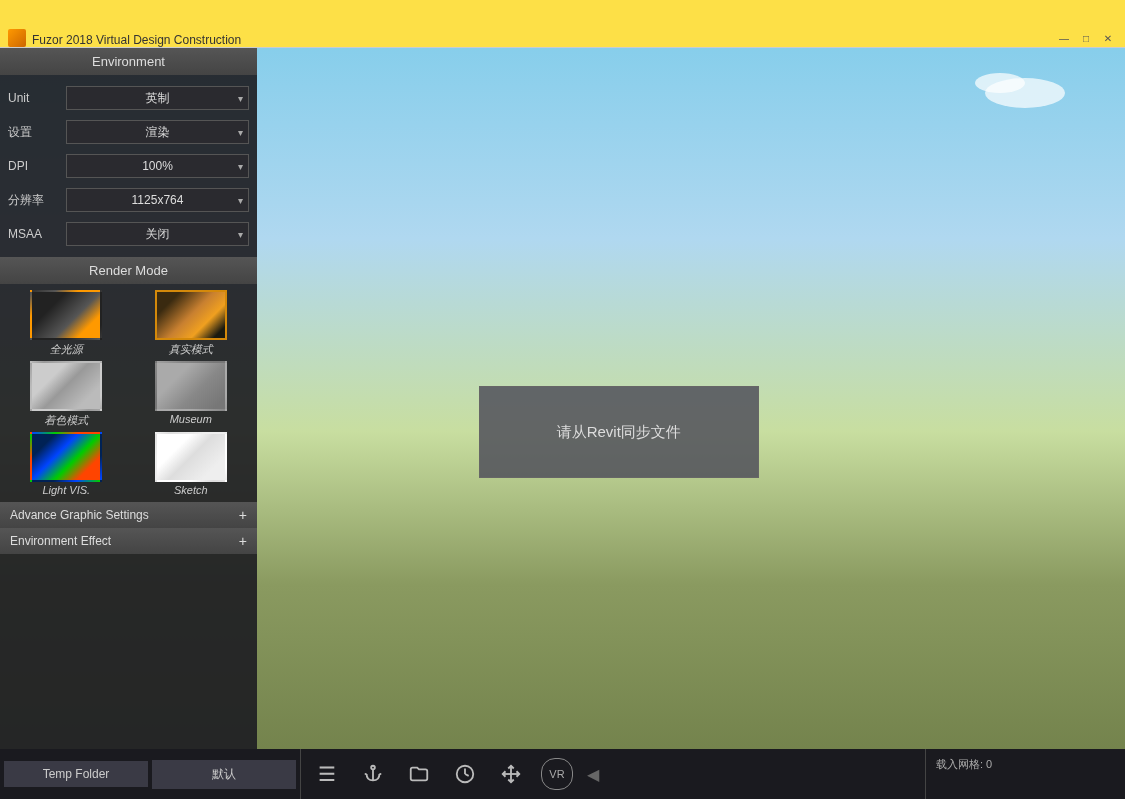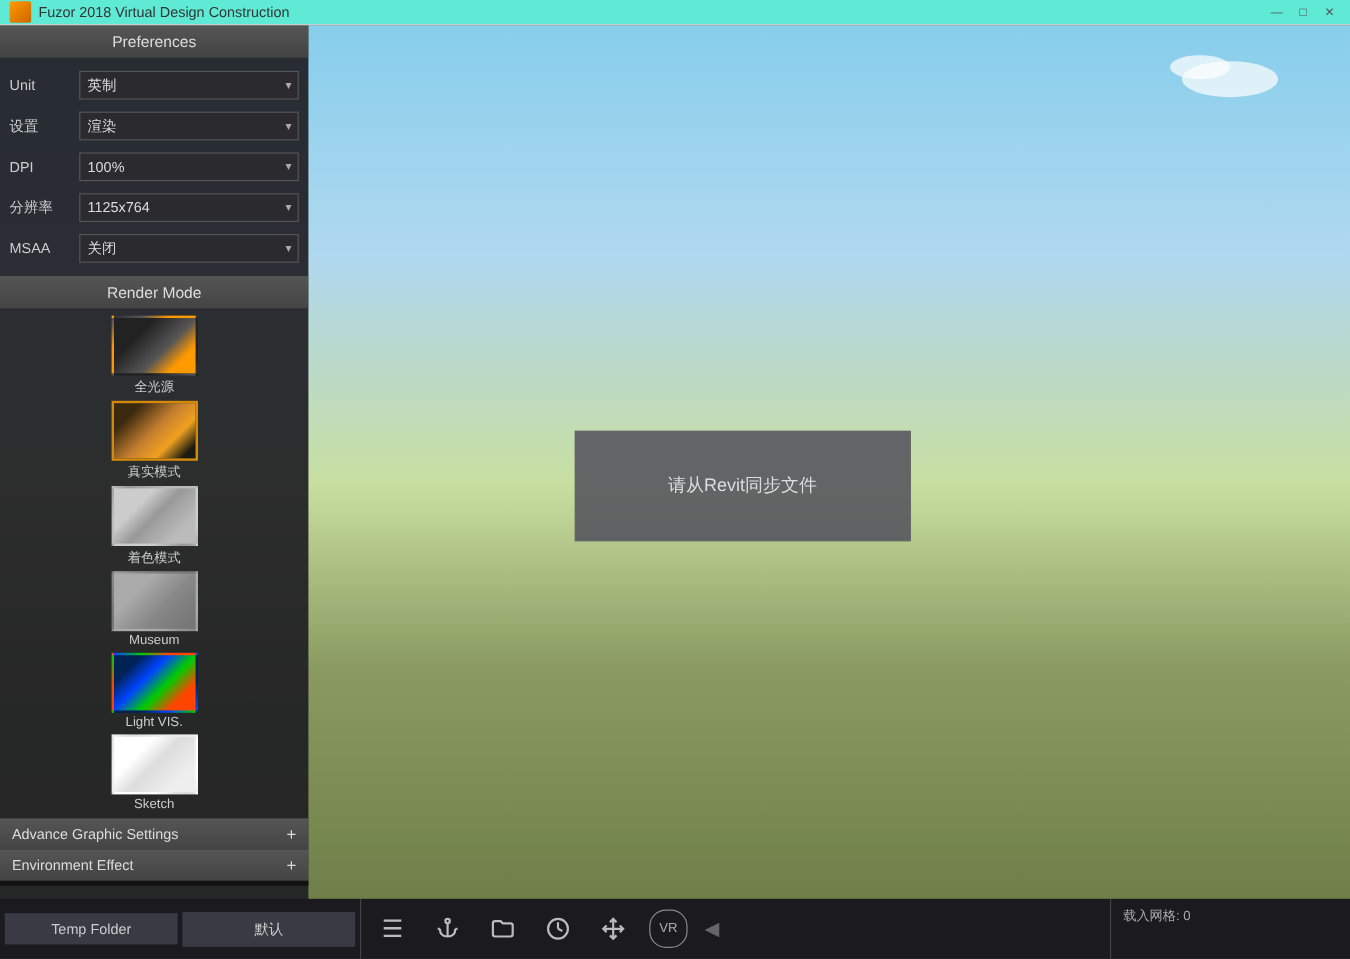--- a/index.html
+++ b/index.html
@@ -9,24 +9,24 @@
       overflow: hidden;
       font-family: 'Microsoft YaHei', Arial, sans-serif;
       font-size: 13px;
       background: #333;
       position: relative;
     }
 
     
     #title-bar {
       width: 100%;
-      height: 21px;
-      background: #5eead4;
-      display: flex;
-      align-items: center;
+      height: 48px;
+      background: #fde047;
+      display: flex;
+      align-items: flex-end;
       padding: 0 8px;
       border-bottom: 1px solid #ccc;
       position: relative;
       z-index: 100;
     }
     #title-bar .app-icon {
       width: 18px;
       height: 18px;
       margin-right: 6px;
       background: linear-gradient(135deg, #f90, #c60);
@@ -118,20 +118,21 @@
       flex: 1;
       background: #2a2a2f;
       border: 1px solid #555;
       color: #ddd;
       font-size: 12px;
       padding: 3px 6px;
       appearance: none;
       -webkit-appearance: none;
       cursor: pointer;
       position: relative;
+      text-align: center;
     }
     .select-wrapper {
       flex: 1;
       position: relative;
       display: flex;
       align-items: center;
     }
     .select-wrapper select {
       width: 100%;
       background: #2a2a2f;
@@ -147,23 +148,24 @@
       position: absolute;
       right: 6px;
       color: #aaa;
       pointer-events: none;
       font-size: 10px;
     }
 
     
     .render-grid {
       display: grid;
-      grid-template-columns: repeat(1, 1fr);
+      grid-template-columns: repeat(2, 1fr);
       gap: 4px;
       padding: 6px;
+      font-style: italic;
     }
     .render-item {
       display: flex;
       flex-direction: column;
       align-items: center;
       cursor: pointer;
     }
     .render-thumb {
       width: 72px;
       height: 50px;
@@ -371,21 +373,21 @@
   </div>
 
   <div id="center-dialog">
     <div>请从Revit同步文件</div>
   </div>
 
   <div id="sidebar">
 
     <div class="sidebar-scroll">
 
-      <div class="section-header">Preferences</div>
+      <div class="section-header">Environment</div>
 
       <div class="pref-rows">
 
         <div class="pref-row">
           <span class="pref-label">Unit</span>
           <div class="select-wrapper">
             <select class="pref-select">
               <option>英制</option>
               <option>公制</option>
             </select>

